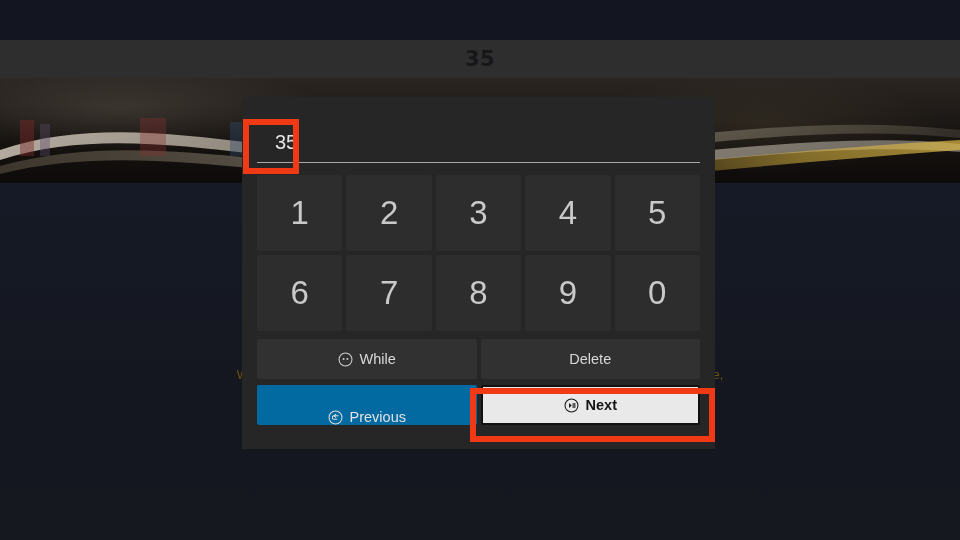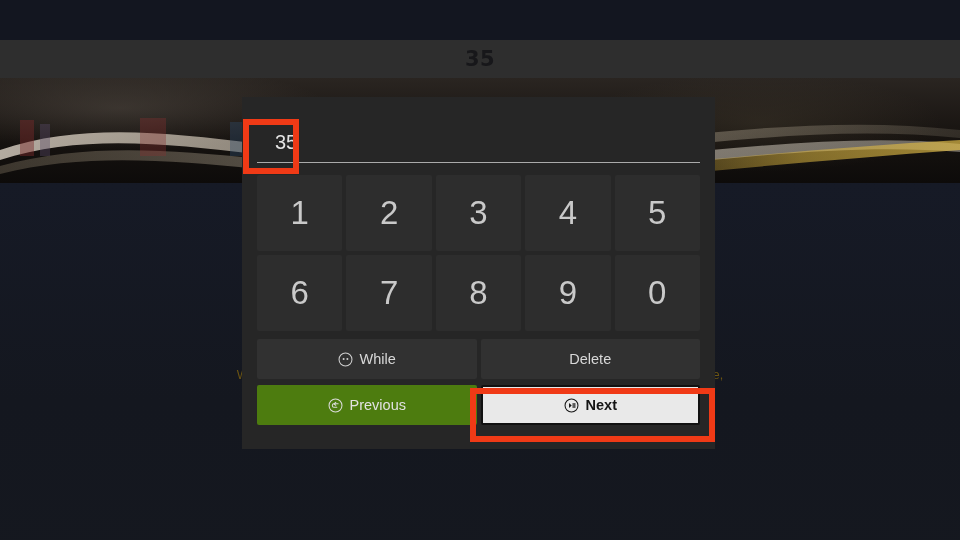--- a/index.html
+++ b/index.html
@@ -119,21 +119,21 @@
     background:#313131;
     border:none;
     border-radius:2px;
     color:#d8d8d8;
     font-size:14.5px;
     font-family:"Liberation Sans", sans-serif;
     display:flex; align-items:center; justify-content:center;
     gap:7px;
     cursor:pointer;
   }
-  .act-btn.prev { background:#4d7c0f; color:#e2e2e2; }
+  .act-btn.prev { background:#0369a1; color:#e2e2e2;align-items:flex-end; }
   .act-btn.next {
     background:#e9e9e9;
     color:#141414;
     border:2px solid #111;
     font-weight:600;
   }
   .act-btn .ico { display:inline-flex; align-items:center; }
 
   
   .hl {

